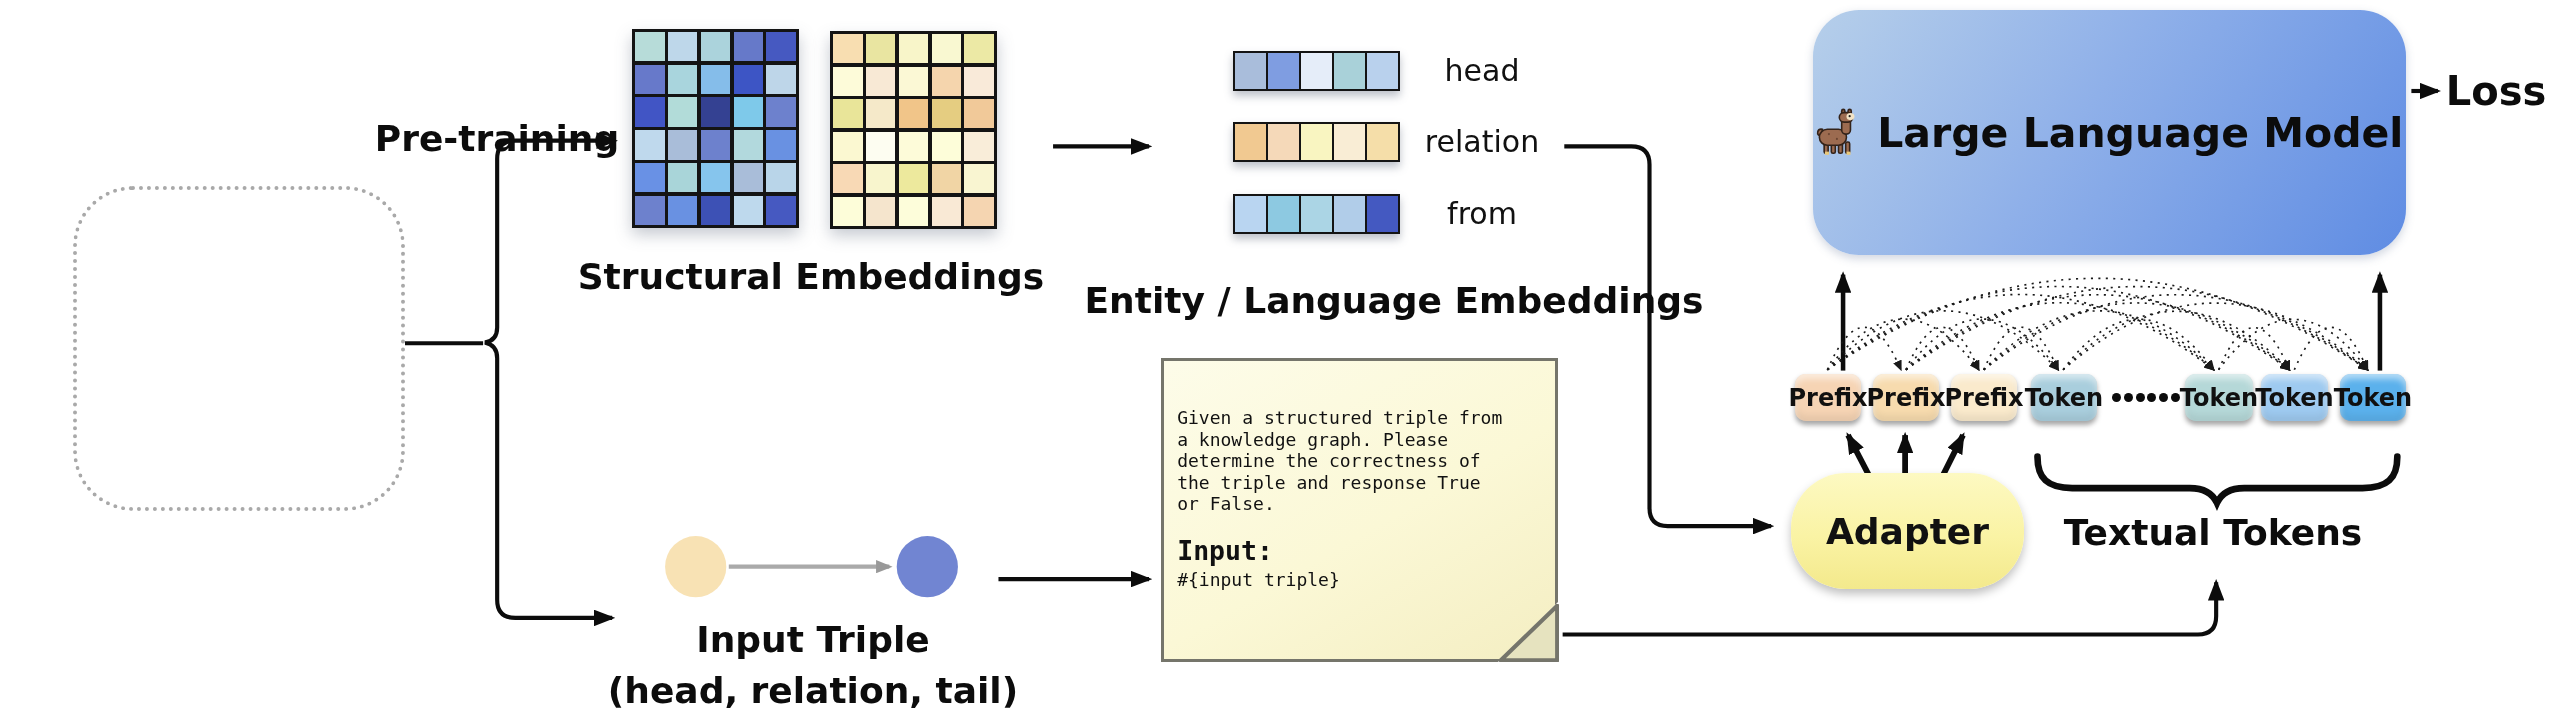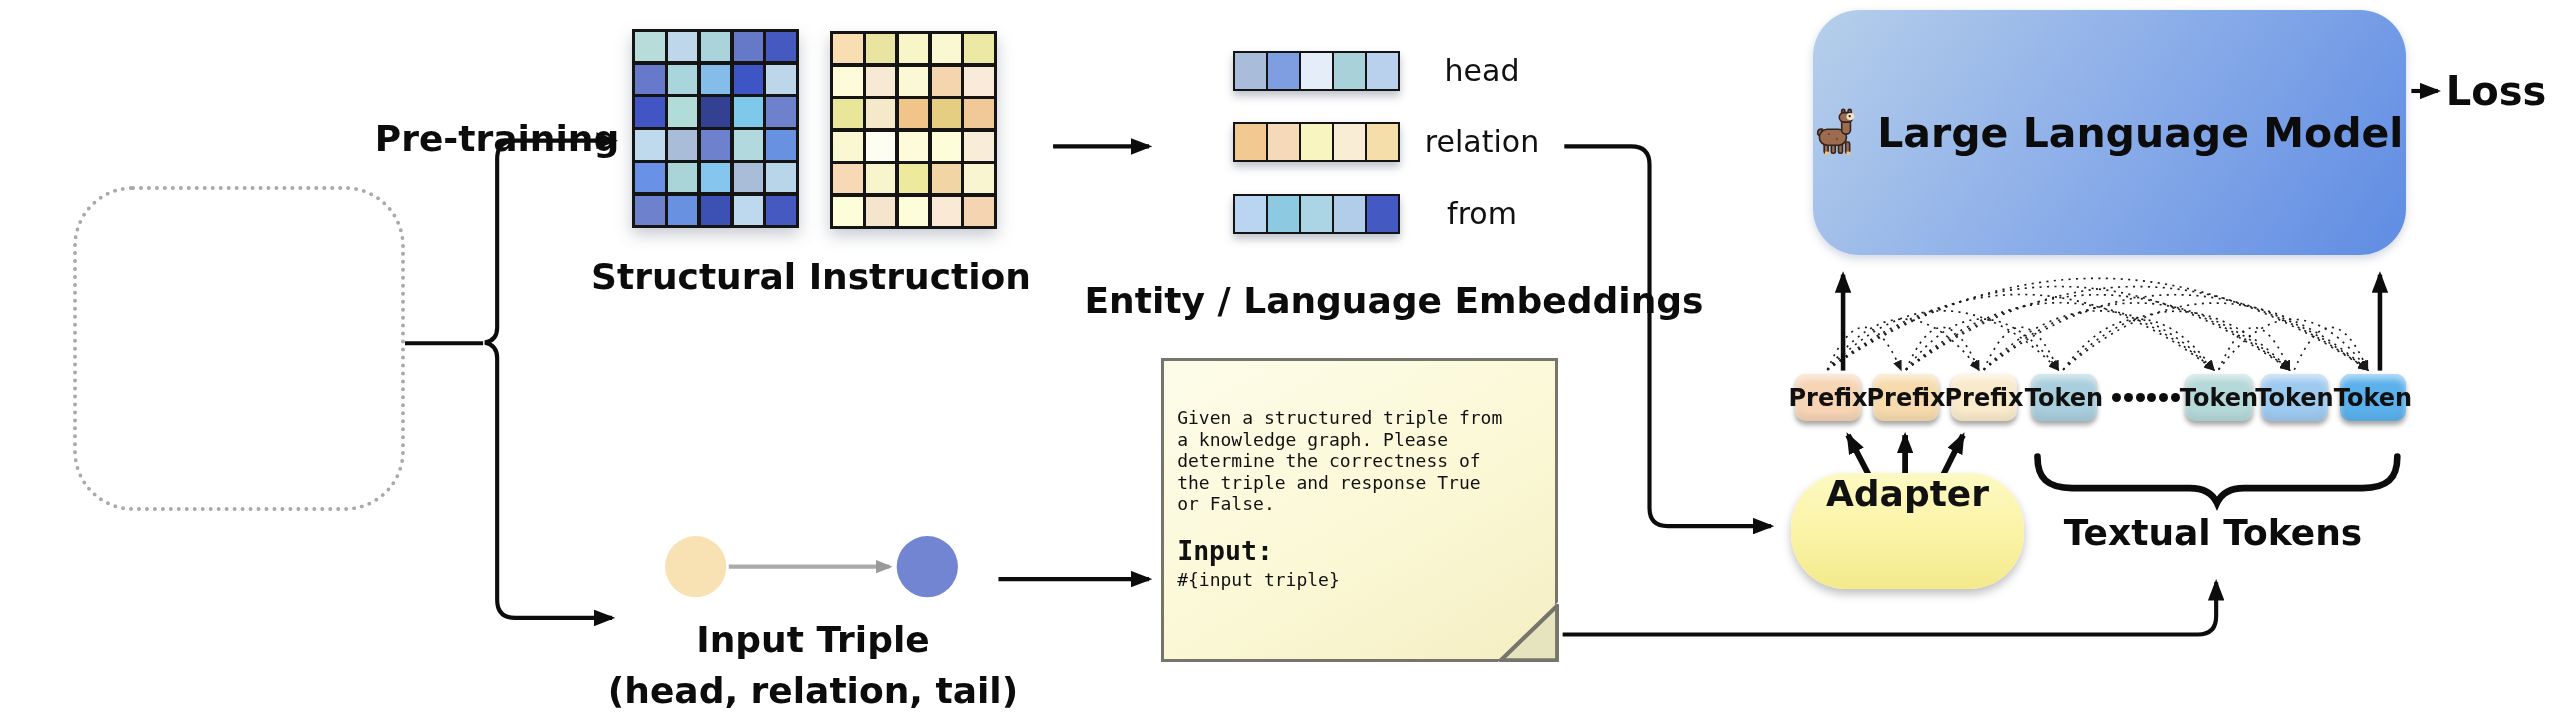--- a/index.html
+++ b/index.html
@@ -32,21 +32,21 @@
   .note-fold{position:absolute;left:1499px;top:604px;width:60px;height:58px;}
   
   .chip{position:absolute;height:47px;border-radius:10.8px;display:flex;align-items:center;justify-content:center;
         font-size:24px;font-weight:bold;color:#101010;
         box-shadow:0 3.3px 5.8px rgba(0,0,0,.35),inset 0 5px 6.6px rgba(255,255,255,.55),inset 0 -5.8px 7.4px rgba(0,0,0,.07);}
   .dots{position:absolute;display:flex;align-items:center;justify-content:space-between;}
   .dots span{width:9px;height:9px;border-radius:50%;background:#0c0c0c;}
   
   .adapter{position:absolute;left:1791px;top:473px;width:233px;height:116px;border-radius:55px;
            background:linear-gradient(180deg,#fdf9c2 0%,#faf3a4 55%,#f3e98c 100%);
-           box-shadow:0 5px 10px rgba(0,0,0,.25);display:flex;justify-content:center;
+           box-shadow:0 5px 10px rgba(0,0,0,.25);display:flex;align-items:center;justify-content:center;
            font-size:36px;font-weight:bold;}
   
   .llm{position:absolute;left:1813px;top:10px;width:593px;height:245px;border-radius:46px;
        background:linear-gradient(125deg,#b6cfea 0%,#8fb0e9 45%,#5f8ce3 100%);
        display:flex;align-items:center;justify-content:flex-start;gap:13.2px;box-shadow:0 3.3px 8.3px rgba(80,100,140,.25);}
   .llm-label{font-size:41px;font-weight:bold;color:#0c0c0c;}
   .llama{width:51px;height:51px;}
 </style>
 </head>
 <body>
@@ -213,21 +213,21 @@
       <div style="background: rgb(248, 245, 205);"></div>
       <div style="background: rgb(237, 233, 157);"></div>
       <div style="background: rgb(241, 213, 165);"></div>
       <div style="background: rgb(249, 245, 209);"></div>
       <div style="background: rgb(253, 253, 217);"></div>
       <div style="background: rgb(245, 229, 205);"></div>
       <div style="background: rgb(253, 253, 218);"></div>
       <div style="background: rgb(249, 233, 213);"></div>
       <div style="background: rgb(245, 213, 177);"></div>
     </div>
-  <div class="lbl fs44" style="left:811px;top:276px;">Structural Instruction</div>
+  <div class="lbl fs44" style="left:811px;top:276px;">Structural Embeddings</div>
 
   <div id="vector-area">
       <div class="vecrow" style="left: 1233px; top: 51px;">
         <div style="background: rgb(169, 189, 219);"></div>
         <div style="background: rgb(127, 157, 225);"></div>
         <div style="background: rgb(229, 237, 249);"></div>
         <div style="background: rgb(169, 209, 217);"></div>
         <div style="background: rgb(185, 209, 237);"></div>
       </div>
       <div class="veclabel" style="left: 1482px; top: 70px;">head</div>

